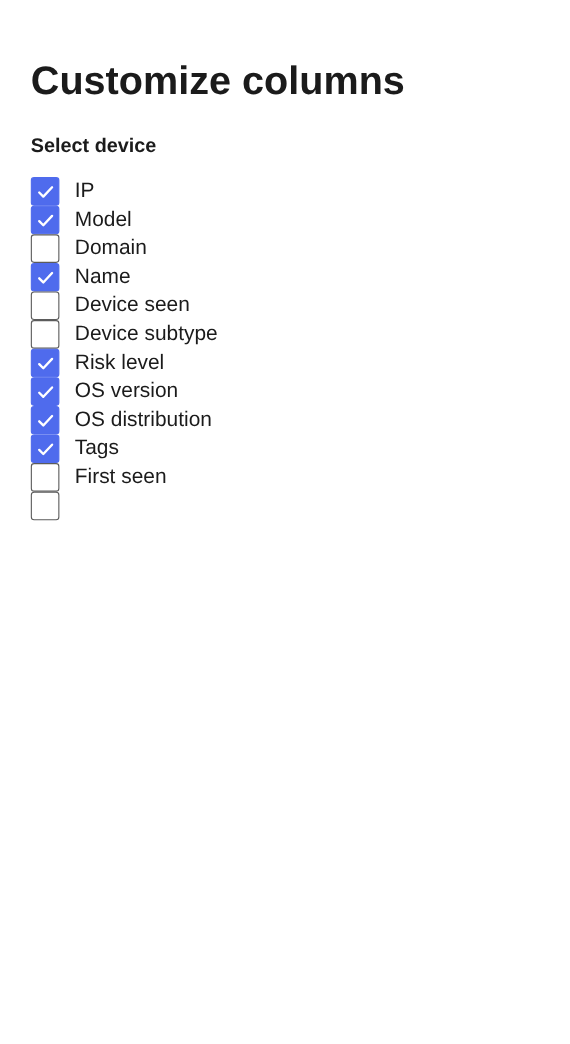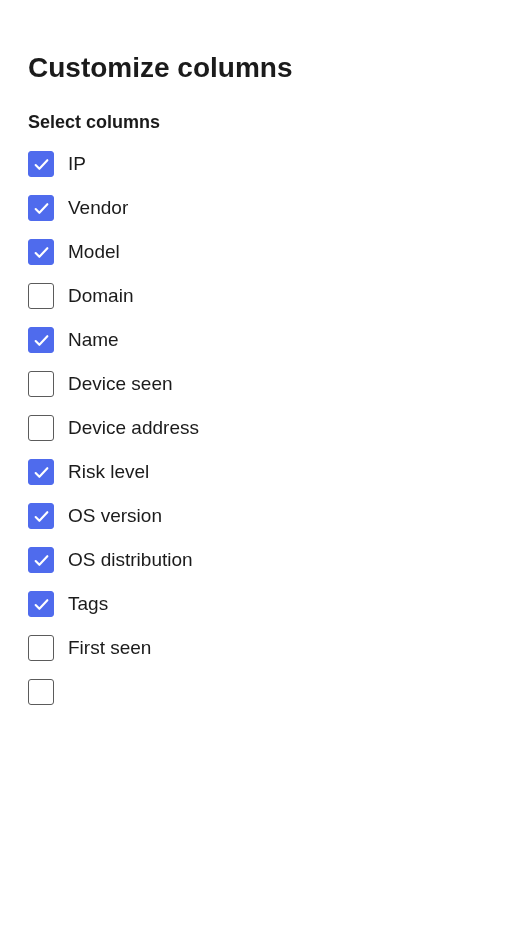--- a/index.html
+++ b/index.html
@@ -7,36 +7,35 @@
       margin: 0;
       padding: 0;
     }
     body {
       font-family: "Segoe UI", -apple-system, BlinkMacSystemFont, sans-serif;
       background: #ffffff;
       padding: 28px 28px 28px 28px;
       width: 518px;
     }
     .title {
-      font-size: 28px;
+      font-size: 36px;
       font-weight: 700;
       color: #1b1b1b;
       margin-bottom: 28px;
       margin-top: 24px;
     }
     .subtitle {
       font-size: 18px;
       font-weight: 600;
       color: #1b1b1b;
       margin-bottom: 18px;
     }
     .option-list {
       display: flex;
       flex-direction: column;
-      gap: 18px;
     }
     .option-row {
       display: flex;
       align-items: center;
       gap: 14px;
       cursor: pointer;
     }
     .checkbox {
       width: 26px;
       height: 26px;
@@ -63,38 +62,30 @@
     .option-label {
       font-size: 19px;
       font-weight: 400;
       color: #1b1b1b;
     }
   </style>
 </head>
 <body>
 
 <h1 class="title">Customize columns</h1>
-<div class="subtitle">Select columns</div>
+<div class="subtitle">Select device</div>
 
 <div class="option-list">
     <div class="option-row">
       <div class="checkbox checked">
         <svg viewBox="0 0 16 16" fill="none" xmlns="http://www.w3.org/2000/svg">
           <path d="M2.5 8.5L6 12L13.5 4" stroke="#ffffff" stroke-width="2" stroke-linecap="round" stroke-linejoin="round"></path>
         </svg>
       </div>
       <span class="option-label">IP</span>
-    </div>
-    <div class="option-row">
-      <div class="checkbox checked">
-        <svg viewBox="0 0 16 16" fill="none" xmlns="http://www.w3.org/2000/svg">
-          <path d="M2.5 8.5L6 12L13.5 4" stroke="#ffffff" stroke-width="2" stroke-linecap="round" stroke-linejoin="round"></path>
-        </svg>
-      </div>
-      <span class="option-label">Vendor</span>
     </div>
     <div class="option-row">
       <div class="checkbox checked">
         <svg viewBox="0 0 16 16" fill="none" xmlns="http://www.w3.org/2000/svg">
           <path d="M2.5 8.5L6 12L13.5 4" stroke="#ffffff" stroke-width="2" stroke-linecap="round" stroke-linejoin="round"></path>
         </svg>
       </div>
       <span class="option-label">Model</span>
     </div>
     <div class="option-row">
@@ -108,21 +99,21 @@
         </svg>
       </div>
       <span class="option-label">Name</span>
     </div>
     <div class="option-row">
       <div class="checkbox"></div>
       <span class="option-label">Device seen</span>
     </div>
     <div class="option-row">
       <div class="checkbox"></div>
-      <span class="option-label">Device address</span>
+      <span class="option-label">Device subtype</span>
     </div>
     <div class="option-row">
       <div class="checkbox checked">
         <svg viewBox="0 0 16 16" fill="none" xmlns="http://www.w3.org/2000/svg">
           <path d="M2.5 8.5L6 12L13.5 4" stroke="#ffffff" stroke-width="2" stroke-linecap="round" stroke-linejoin="round"></path>
         </svg>
       </div>
       <span class="option-label">Risk level</span>
     </div>
     <div class="option-row">

